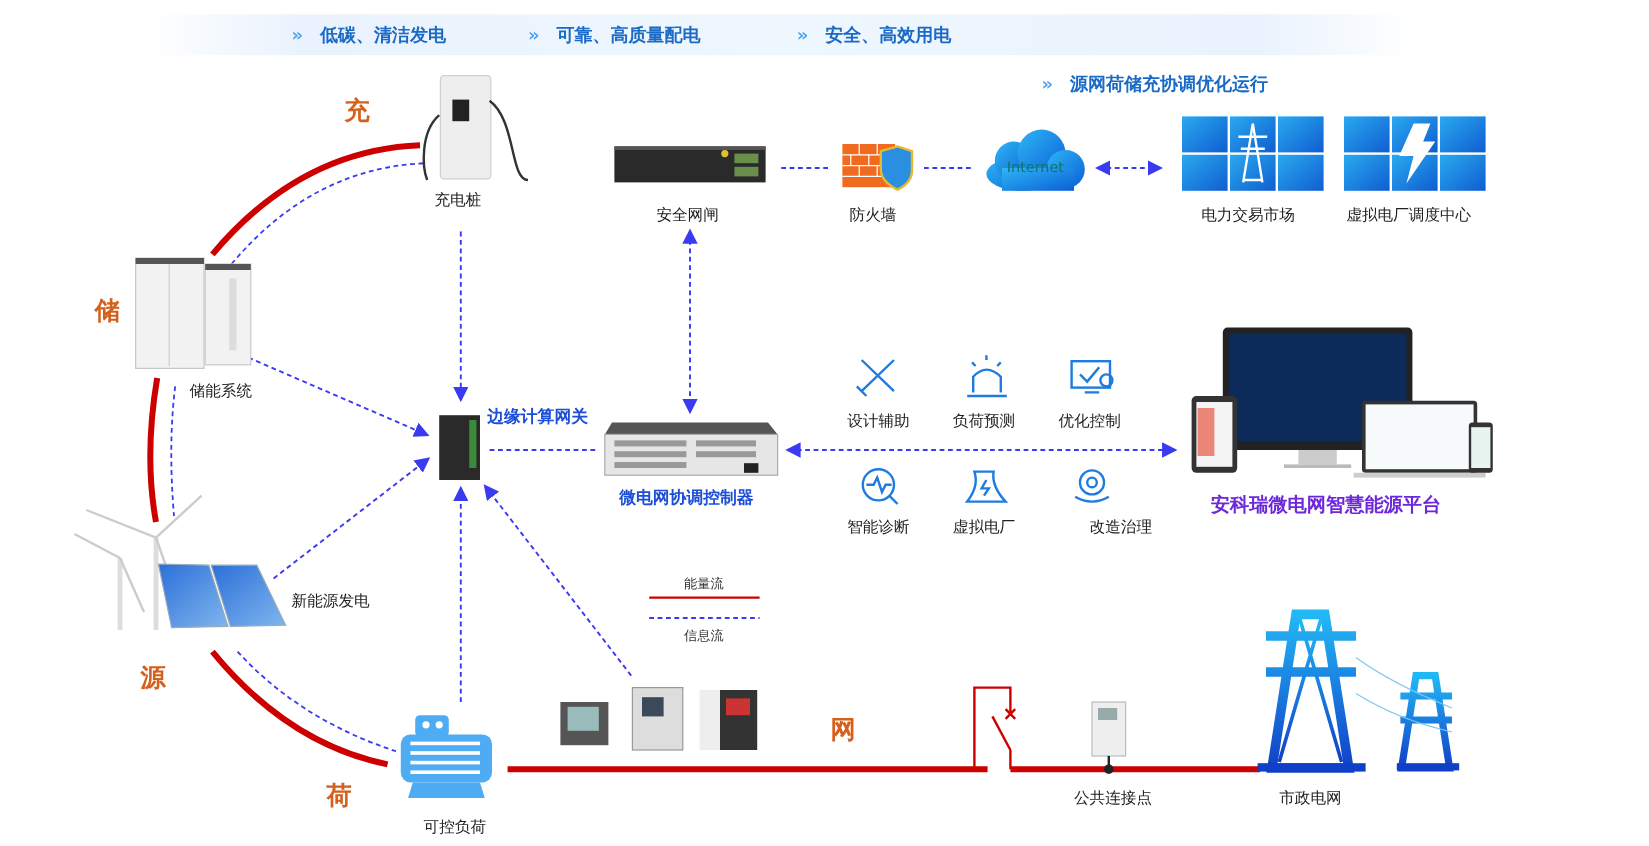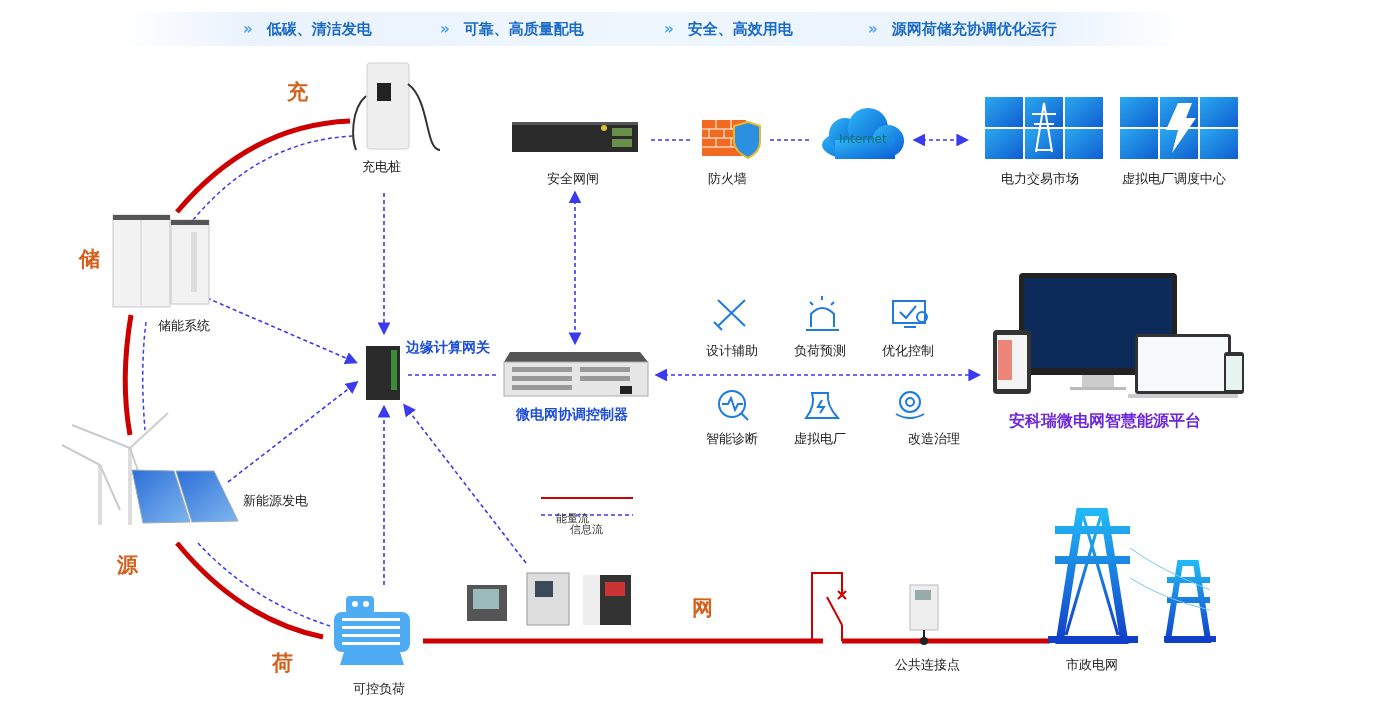--- a/index.html
+++ b/index.html
@@ -17,21 +17,21 @@
   .legend-text { position:absolute; font-size:11px; color:#333; }
   svg.layer { position:absolute; left:0; top:0; }
 </style>
 </head>
 <body>
 
 <div class="abs banner"></div>
 <div class="banner-item" style="left:243px;"><span class="chev">»</span><span>低碳、清洁发电</span></div>
 <div class="banner-item" style="left:440px;"><span class="chev">»</span><span>可靠、高质量配电</span></div>
 <div class="banner-item" style="left:664px;"><span class="chev">»</span><span>安全、高效用电</span></div>
-<div class="banner-item" style="left:868px;"><span class="chev">»</span><span>源网荷储充协调优化运行</span></div>
+<div class="banner-item" style="left:868px;margin-top:41px;"><span class="chev">»</span><span>源网荷储充协调优化运行</span></div>
 
 <svg class="layer" width="1374" height="705" viewBox="0 0 1374 705">
   <defs>
     <marker id="arr" markerWidth="8" markerHeight="8" refX="6" refY="4" orient="auto">
       <path d="M0,0 L8,4 L0,8 z" fill="#3a3af0"></path>
     </marker>
     <marker id="arrs" markerWidth="8" markerHeight="8" refX="2" refY="4" orient="auto-start-reverse">
       <path d="M0,0 L8,4 L0,8 z" fill="#3a3af0"></path>
     </marker>
     <linearGradient id="cloudg" x1="0" y1="0" x2="1" y2="1">
@@ -292,14 +292,14 @@
 
 <div class="label" style="left:706px; top:342px;">设计辅助</div>
 <div class="label" style="left:794px; top:342px;">负荷预测</div>
 <div class="label" style="left:882px; top:342px;">优化控制</div>
 <div class="label" style="left:706px; top:430px;">智能诊断</div>
 <div class="label" style="left:794px; top:430px;">虚拟电厂</div>
 <div class="label" style="left:882px; top:430px;margin-left:26px;">改造治理</div>
 
 <div class="platform" style="left:1009px; top:411px;">安科瑞微电网智慧能源平台</div>
 
-<div class="legend-text" style="left:556px; top:479px;margin-top:32px;">能量流</div>
+<div class="legend-text" style="left:570px; top:479px;">能量流</div>
 <div class="legend-text" style="left:570px; top:522px;">信息流</div>
 
 </body></html>

